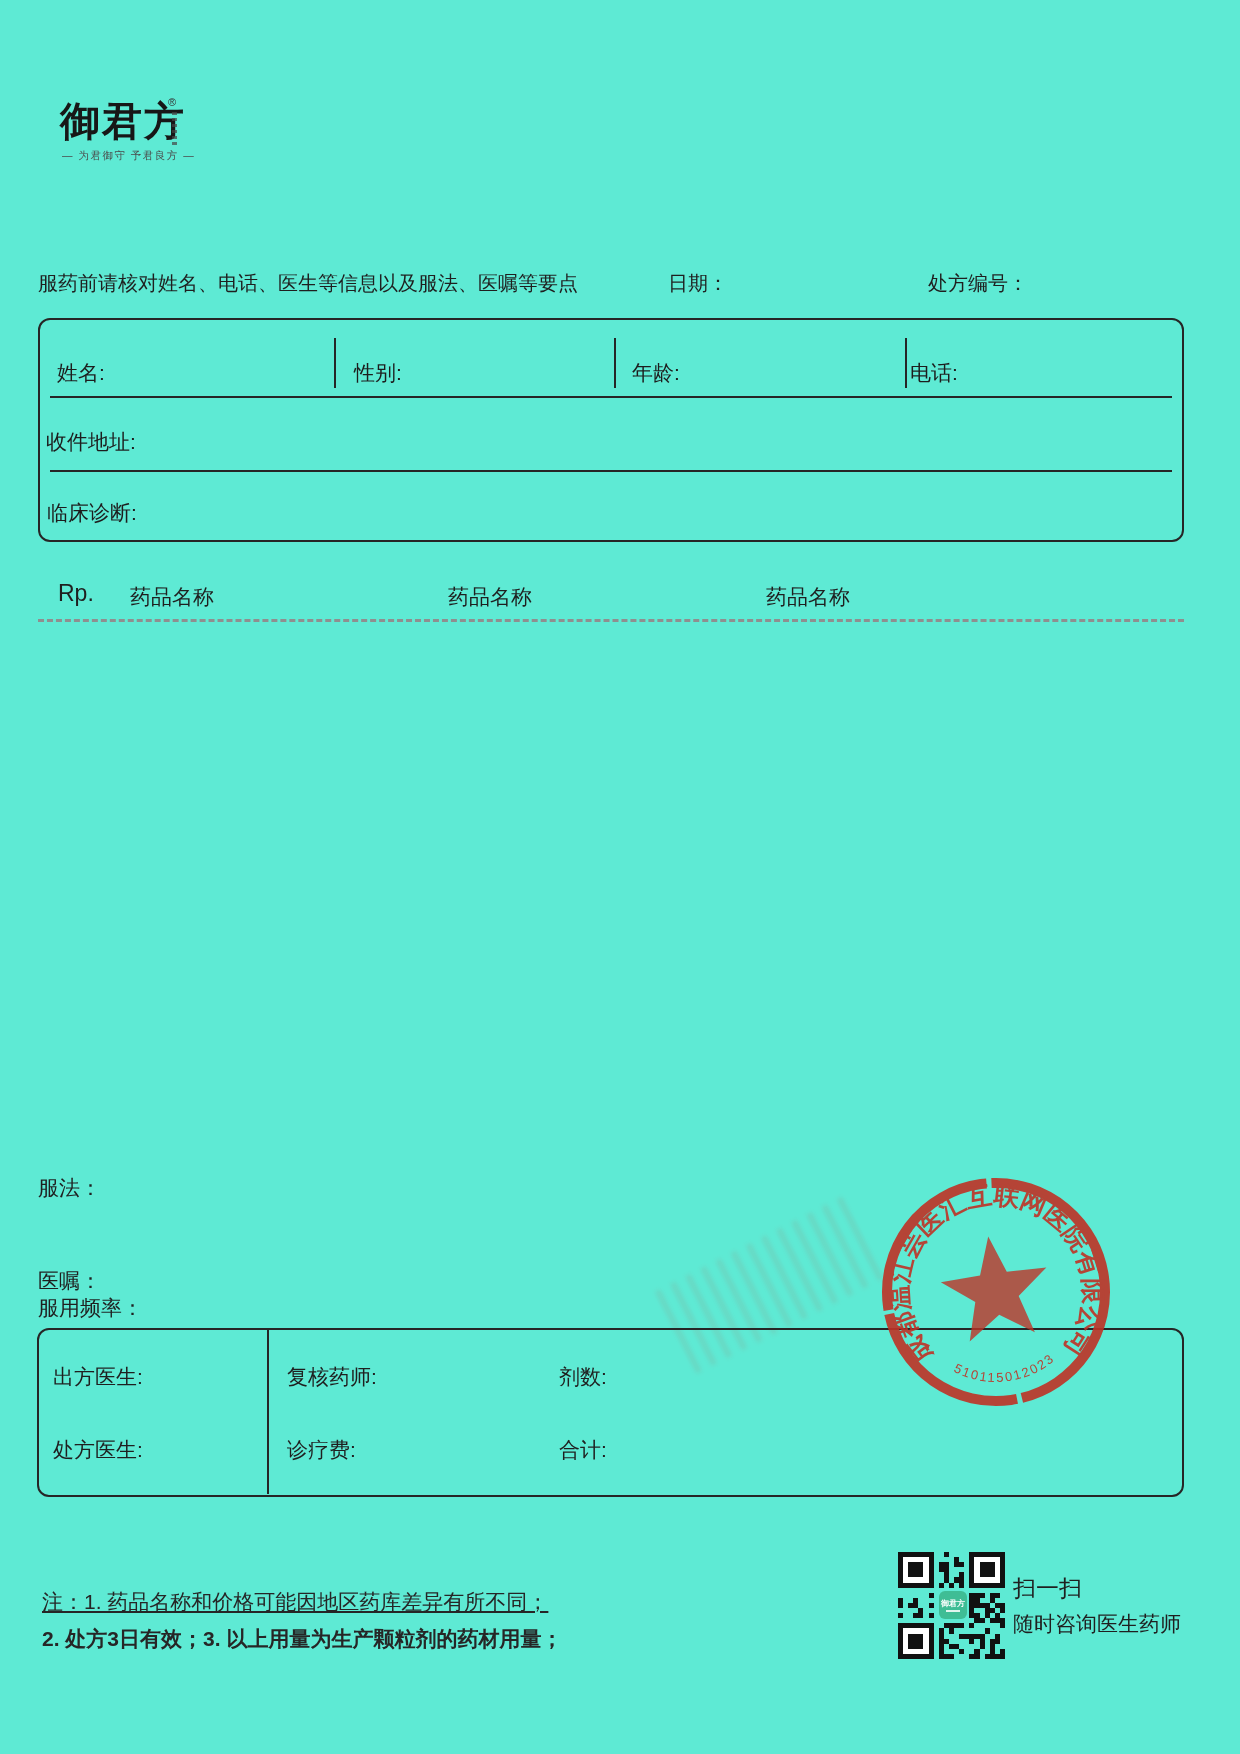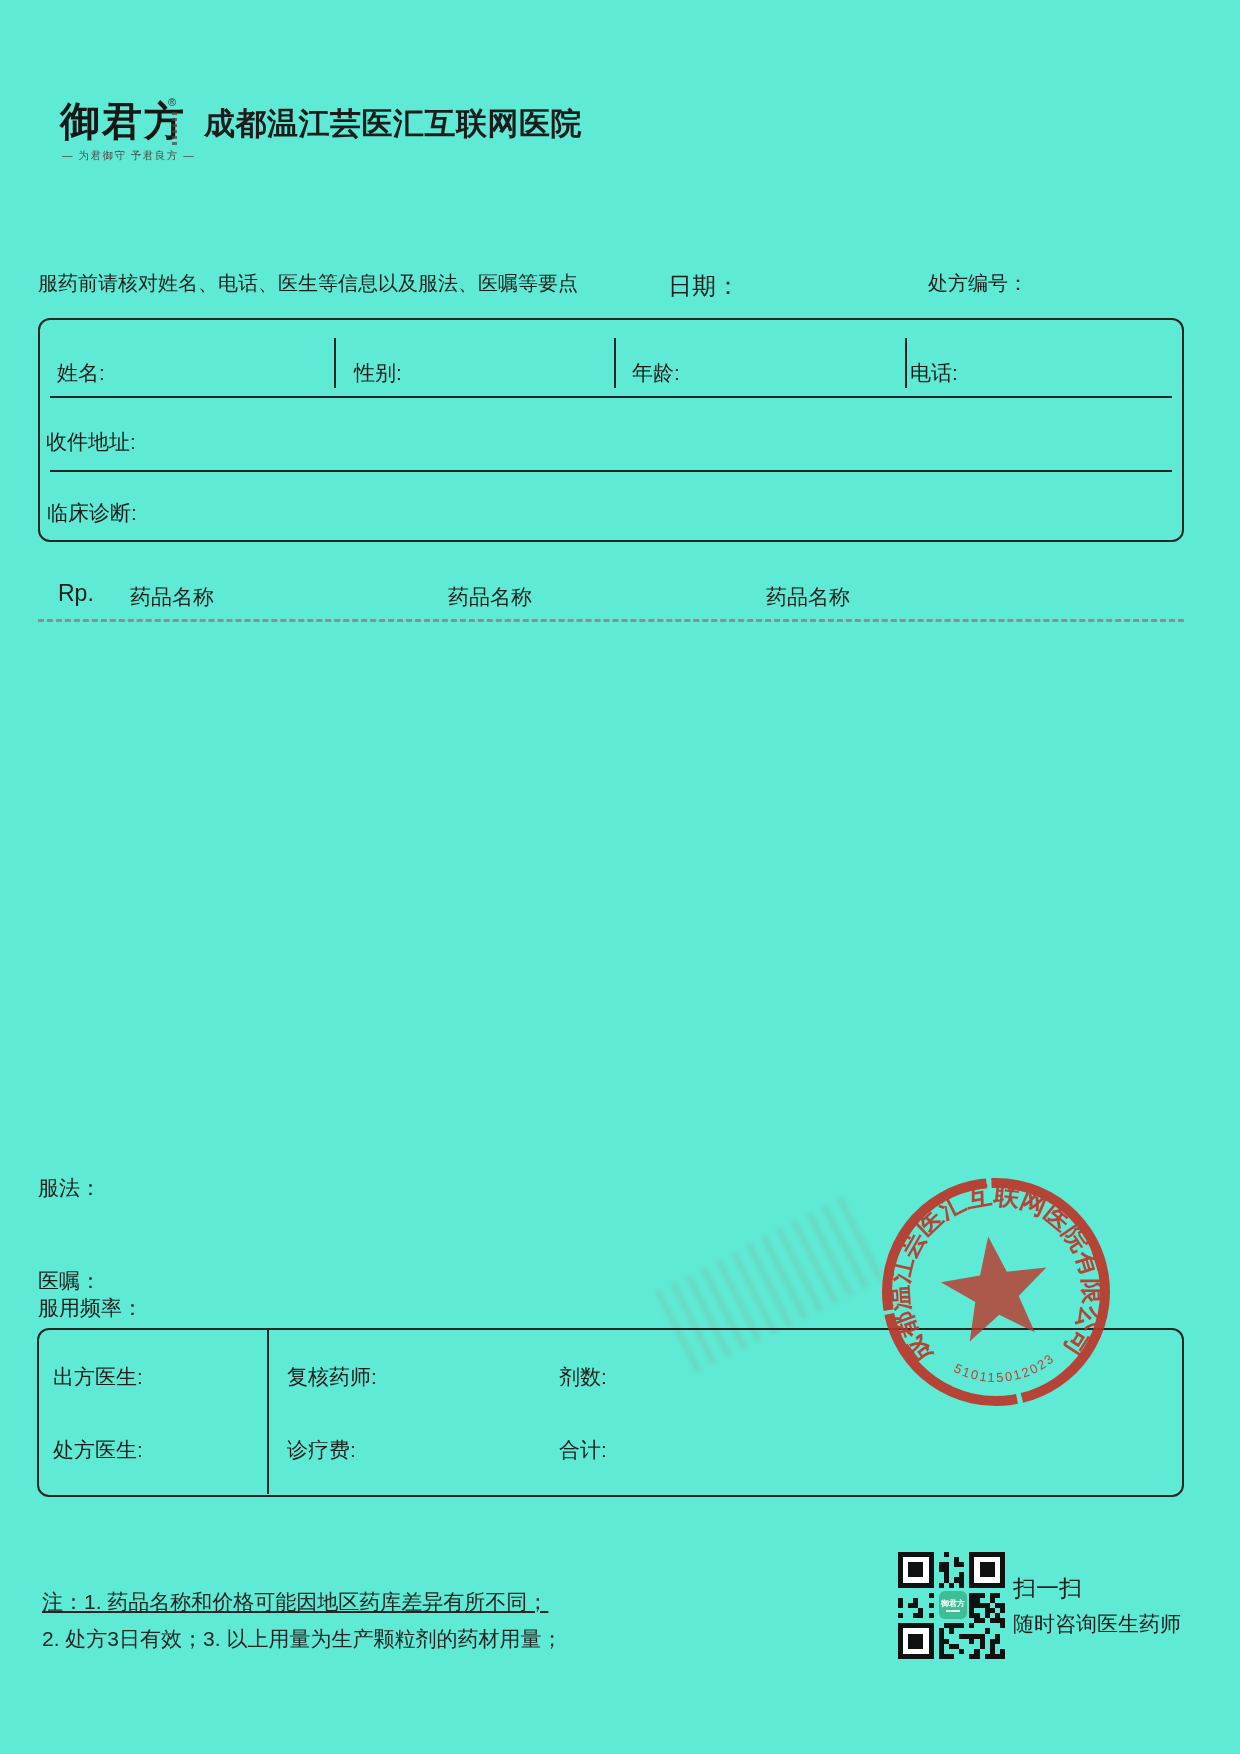--- a/index.html
+++ b/index.html
@@ -13,21 +13,21 @@
   .logo-text{left:60px;top:94px;font-family:"Liberation Serif","DejaVu Serif",serif;
     font-size:40px;font-weight:800;letter-spacing:2px;color:#171717;}
   .reg-mark{left:168px;top:96px;font-size:11px;color:#333;}
   .logo-strip{left:172px;top:112px;width:5px;height:34px;
     background:repeating-linear-gradient(180deg,#444 0 3px,transparent 3px 6px);opacity:.7;}
   .tagline{left:62px;top:149px;font-size:10.5px;letter-spacing:1.5px;color:#4a4a4a;white-space:nowrap;}
   .hospital-title{left:204px;top:103px;font-size:31px;font-weight:700;letter-spacing:.5px;color:#1c1c1c;}
 
   
   .notice{left:38px;top:270px;font-size:20px;}
-  .date-label{left:668px;top:270px;font-size:24px;}
+  .date-label{left:668px;top:270px;font-size:20px;}
   .rx-number-label{left:928px;top:270px;font-size:20px;}
 
   
   .patient-box{left:38px;top:318px;width:1146px;height:224px;border:2.5px solid #262626;border-radius:12px;box-sizing:border-box;}
   .pb-label{position:absolute;font-size:21px;color:#1d1d1d;white-space:nowrap;}
   .vdiv{position:absolute;top:18px;width:2px;height:50px;background:#262626;}
   .hline{position:absolute;left:10px;width:1122px;height:2px;background:#262626;}
 
   
   .rp-label{left:58px;top:580px;font-size:23px;}
@@ -61,21 +61,20 @@
 </style>
 </head>
 <body>
 
 <div id="page">
 
   <div class="abs logo-text">御君方</div>
   <div class="abs reg-mark">®</div>
   <div class="abs logo-strip"></div>
   <div class="abs tagline">— 为君御守 予君良方 —</div>
-  <div class="abs hospital-title">成都温江芸医汇互联网医院</div>
 
   <div class="abs notice">服药前请核对姓名、电话、医生等信息以及服法、医嘱等要点</div>
   <div class="abs date-label">日期：</div>
   <div class="abs rx-number-label">处方编号：</div>
 
   <div class="abs patient-box">
     <div class="pb-label" style="left:17px;top:39px;">姓名:</div>
     <div class="pb-label" style="left:314px;top:39px;">性别:</div>
     <div class="pb-label" style="left:592px;top:39px;">年龄:</div>
     <div class="pb-label" style="left:870px;top:39px;">电话:</div>
@@ -123,21 +122,21 @@
     <div class="sig-divider"></div>
     <div class="sig-label" style="left:14px;top:33px;">出方医生:</div>
     <div class="sig-label" style="left:14px;top:106px;">处方医生:</div>
     <div class="sig-label" style="left:248px;top:33px;">复核药师:</div>
     <div class="sig-label" style="left:520px;top:33px;">剂数:</div>
     <div class="sig-label" style="left:248px;top:106px;">诊疗费:</div>
     <div class="sig-label" style="left:520px;top:106px;">合计:</div>
   </div>
 
   <div class="abs foot-line" style="top:1588px;text-decoration:underline;">注：1. 药品名称和价格可能因地区药库差异有所不同；</div>
-  <div class="abs foot-line" style="top:1625px;">2. 处方3日有效；3. 以上用量为生产颗粒剂的药材用量；</div>
+  <div class="abs foot-line" style="top:1625px;font-weight:bold;">2. 处方3日有效；3. 以上用量为生产颗粒剂的药材用量；</div>
 
   <div class="abs qr-wrap">
     <svg id="qr-svg" width="107" height="107" viewBox="0 0 21 21" style="shape-rendering:crispEdges;">
         <rect x="0" y="0" width="7" height="7" fill="#111"></rect>
         <rect x="1" y="1" width="5" height="5" fill="#fff"></rect>
         <rect x="2" y="2" width="3" height="3" fill="#111"></rect>
         <rect x="14" y="0" width="7" height="7" fill="#111"></rect>
         <rect x="15" y="1" width="5" height="5" fill="#fff"></rect>
         <rect x="16" y="2" width="3" height="3" fill="#111"></rect>
         <rect x="0" y="14" width="7" height="7" fill="#111"></rect>

